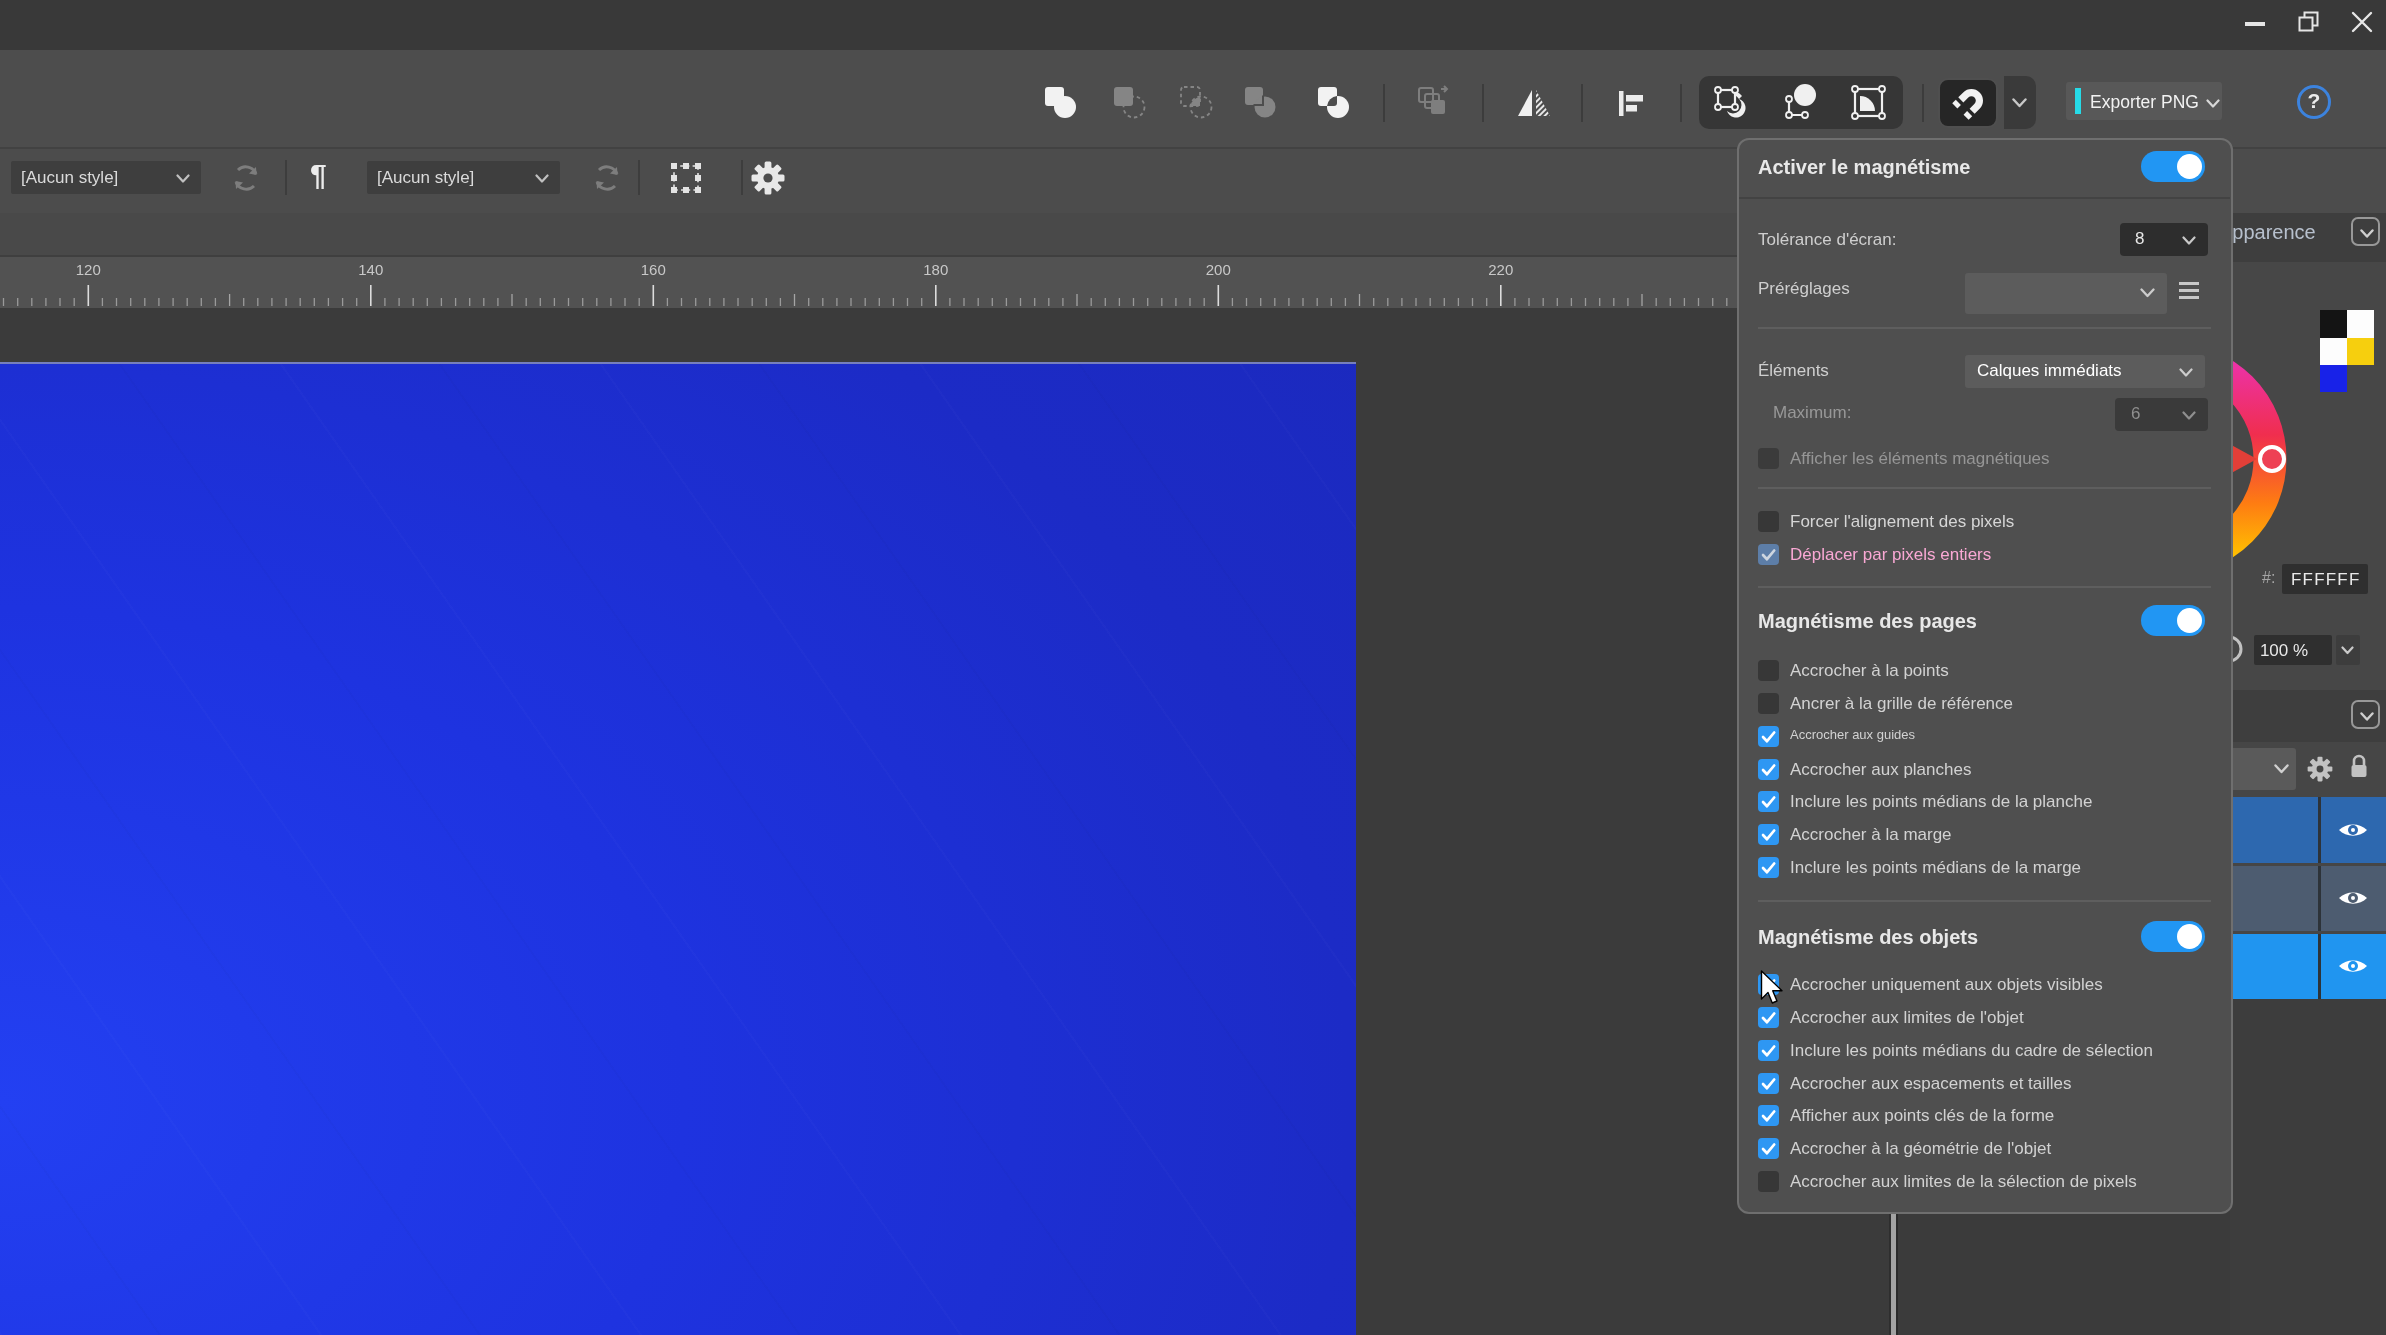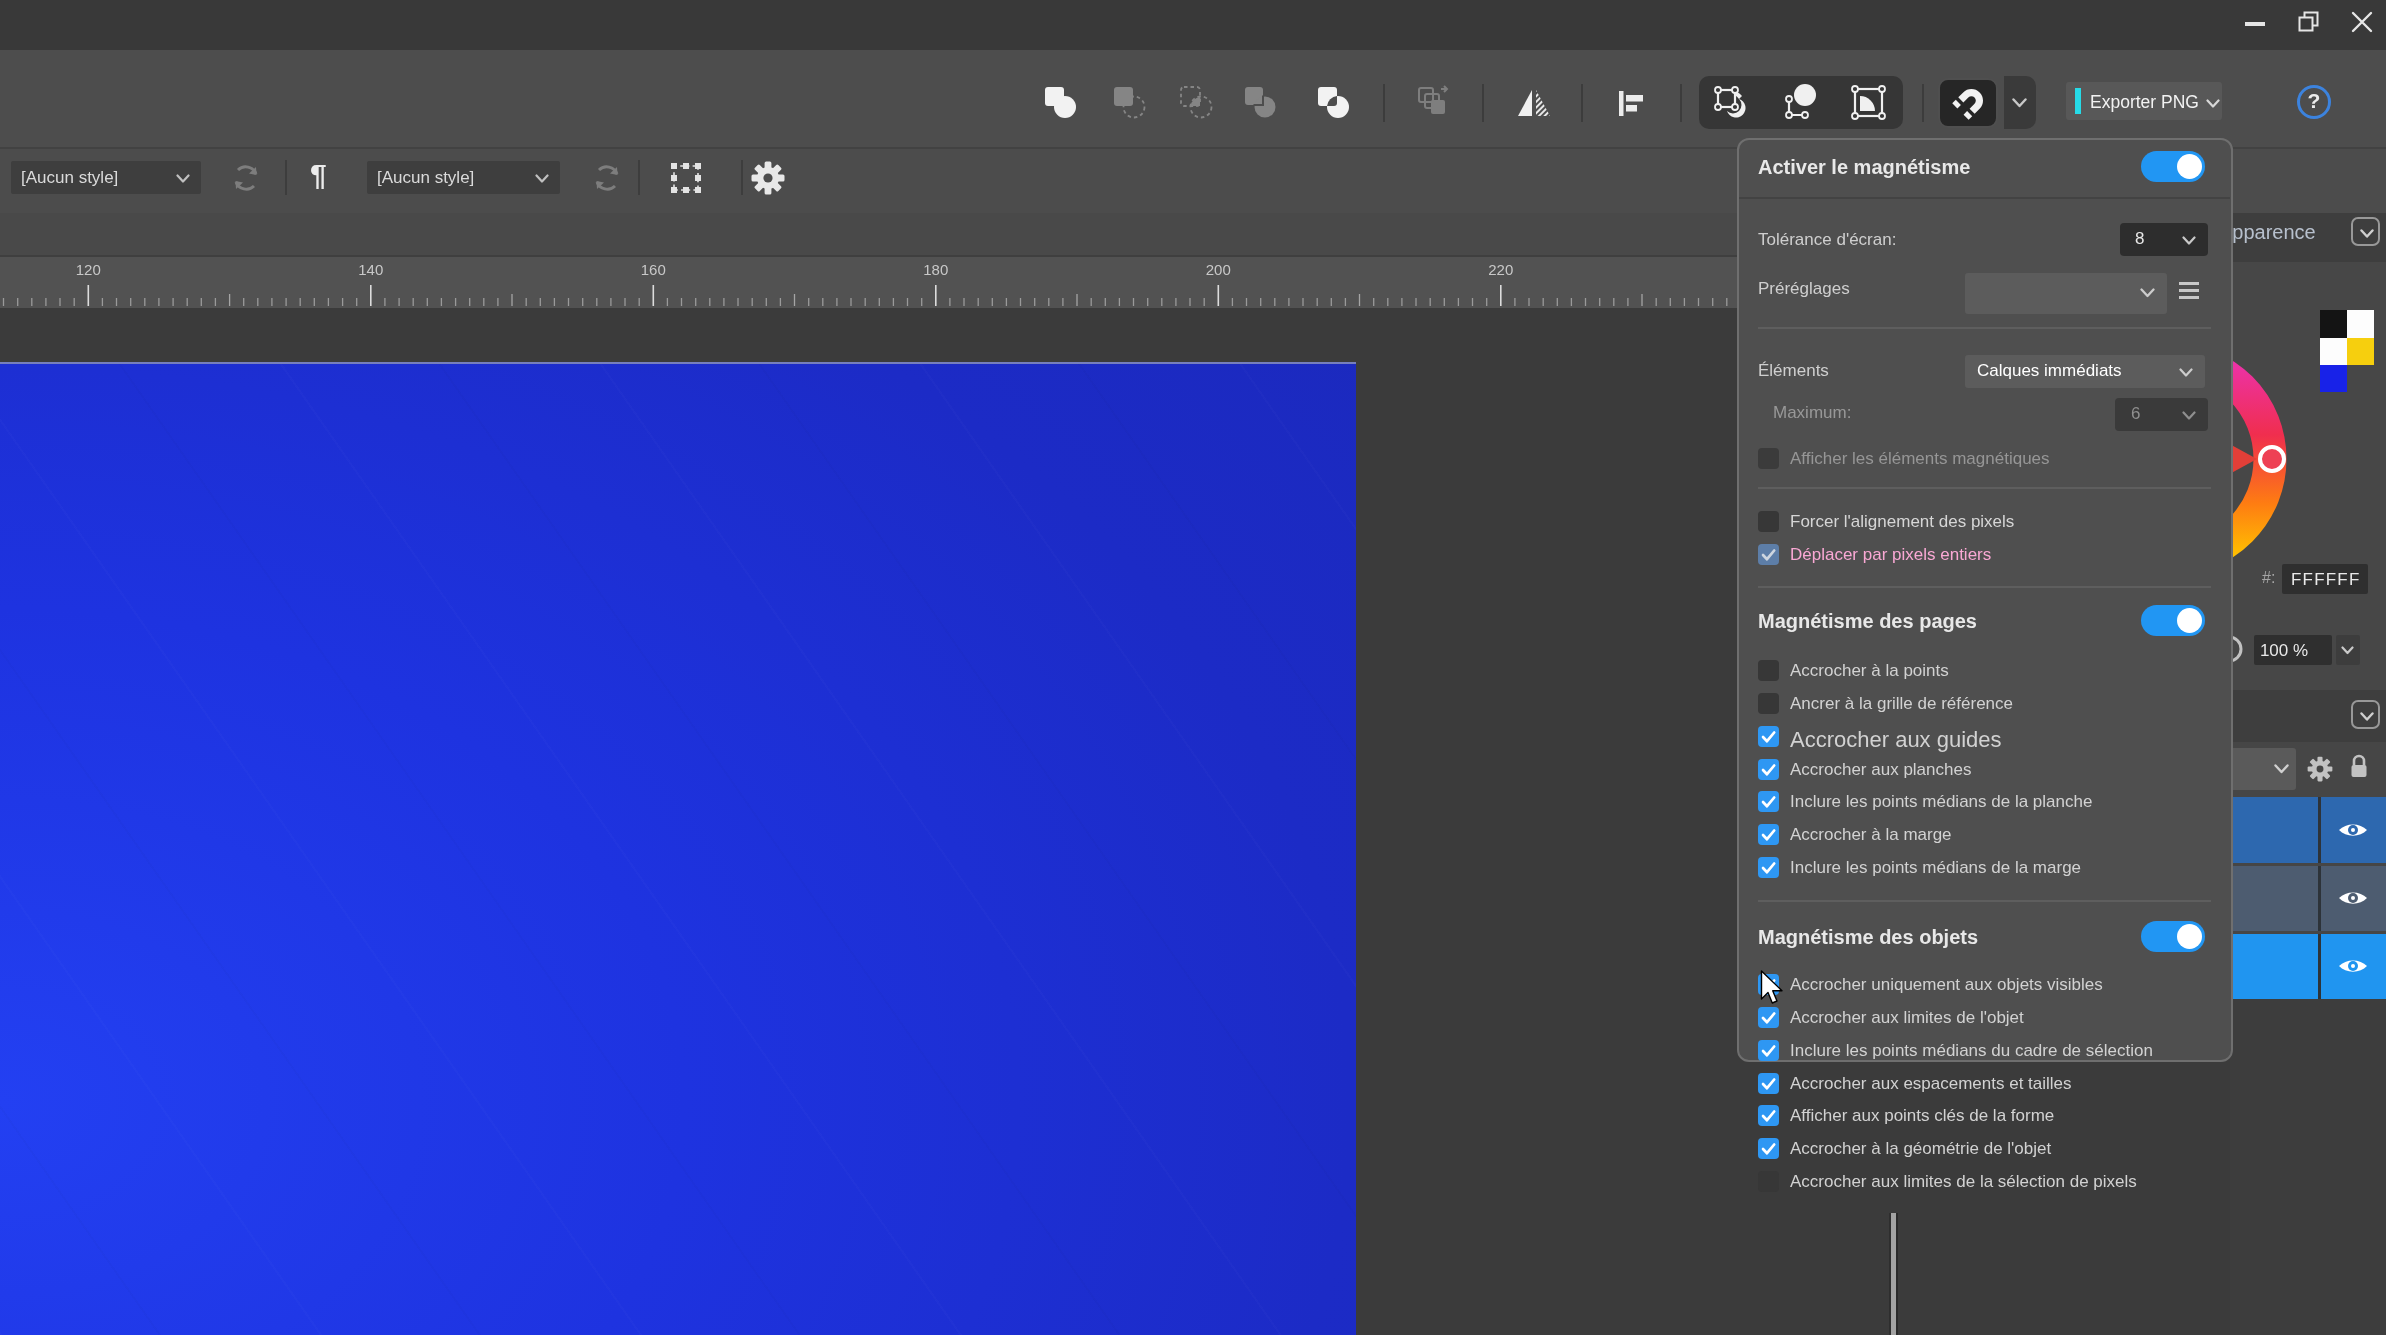--- a/index.html
+++ b/index.html
@@ -427,21 +427,21 @@
       <circle cx="17" cy="12" r="2" fill="#fff"></circle>
     </svg>
     <div style="position:absolute;left:2230px;top:934px;width:156px;height:65px;background:#2095f0;"></div>
     <div style="position:absolute;left:2318px;top:934px;width:3px;height:65px;background:#2d3339;"></div>
     <svg style="position:absolute;left:2336px;top:954px" width="34" height="24" viewBox="0 0 34 24">
       <path d="M3 12 C 10 4.5 24 4.5 31 12 C 24 19.5 10 19.5 3 12 Z" fill="#fff"></path>
       <circle cx="17" cy="12" r="5" fill="#2095f0"></circle>
       <circle cx="17" cy="12" r="2" fill="#fff"></circle>
     </svg>
     <div style="position:absolute;left:2230px;top:999px;width:156px;height:336px;background:#3d3d3d;"></div>
-    <div style="position:absolute;left:1737px;top:138px;width:496px;height:924px;background:#4f4f4f;border:2px solid #6f6f6f;border-radius:12px;z-index:10;">
+    <div style="position:absolute;left:1737px;top:138px;width:496px;height:1076px;background:#4f4f4f;border:2px solid #6f6f6f;border-radius:12px;z-index:10;">
       <div style="position:absolute;left:19px;top:16px;font-size:20px;font-weight:bold;color:#e8e8e8;white-space:nowrap;">Activer le magnétisme</div>
       <div style="position:absolute;left:402px;top:11px;width:64px;height:31px;border-radius:16px;background:#2196f3;">
         <div style="position:absolute;right:3px;top:3px;width:25px;height:25px;border-radius:50%;background:#fff;"></div>
       </div>
       <div style="position:absolute;left:0;top:57px;width:491px;height:2px;background:#434343;"></div>
       <div style="position:absolute;left:19px;top:90px;font-size:17px;color:#cfcfcf;white-space:nowrap;">Tolérance d'écran:</div>
       <div style="position:absolute;left:381px;top:83px;width:88px;height:33px;background:#2d2d2d;border-radius:4px;"></div>
       <div style="position:absolute;left:396px;top:89px;font-size:17px;color:#e8e8e8;">8</div>
       <svg style="position:absolute;left:443px;top:96px" width="14" height="10" viewBox="0 0 14 10">
         <path d="M1.5 1.5 L7.0 7.5 L12.5 1.5" stroke="#c9c9c9" stroke-width="2.2" fill="none" stroke-linecap="round" stroke-linejoin="round"></path>
@@ -485,21 +485,21 @@
       </div>
       <div style="position:absolute;left:19px;top:520px;width:21px;height:21px;border-radius:4px;background:#373737;"></div>
       <div style="position:absolute;left:51px;top:521px;font-size:17px;color:#d2d2d2;white-space:nowrap;">Accrocher à la points</div>
       <div style="position:absolute;left:19px;top:553px;width:21px;height:21px;border-radius:4px;background:#373737;"></div>
       <div style="position:absolute;left:51px;top:554px;font-size:17px;color:#d2d2d2;white-space:nowrap;">Ancrer à la grille de référence</div>
       <div style="position:absolute;left:19px;top:586px;width:21px;height:21px;border-radius:4px;background:#2e97f3;">
         <svg width="21" height="21" viewBox="0 0 21 21" style="position:absolute;left:0;top:0">
           <path d="M5 11 l4 4.2 L16.2 6.5" stroke="#fff" stroke-width="2.7" fill="none" stroke-linecap="round" stroke-linejoin="round"></path>
         </svg>
       </div>
-      <div style="position:absolute;left:51px;top:587px;font-size:22px;color:#d2d2d2;white-space:nowrap;">Accrocher aux guides</div>
+      <div style="position:absolute;left:51px;top:587px;font-size:13px;color:#d2d2d2;white-space:nowrap;">Accrocher aux guides</div>
       <div style="position:absolute;left:19px;top:619px;width:21px;height:21px;border-radius:4px;background:#2e97f3;">
         <svg width="21" height="21" viewBox="0 0 21 21" style="position:absolute;left:0;top:0">
           <path d="M5 11 l4 4.2 L16.2 6.5" stroke="#fff" stroke-width="2.7" fill="none" stroke-linecap="round" stroke-linejoin="round"></path>
         </svg>
       </div>
       <div style="position:absolute;left:51px;top:620px;font-size:17px;color:#d2d2d2;white-space:nowrap;">Accrocher aux planches</div>
       <div style="position:absolute;left:19px;top:651px;width:21px;height:21px;border-radius:4px;background:#2e97f3;">
         <svg width="21" height="21" viewBox="0 0 21 21" style="position:absolute;left:0;top:0">
           <path d="M5 11 l4 4.2 L16.2 6.5" stroke="#fff" stroke-width="2.7" fill="none" stroke-linecap="round" stroke-linejoin="round"></path>
         </svg>

